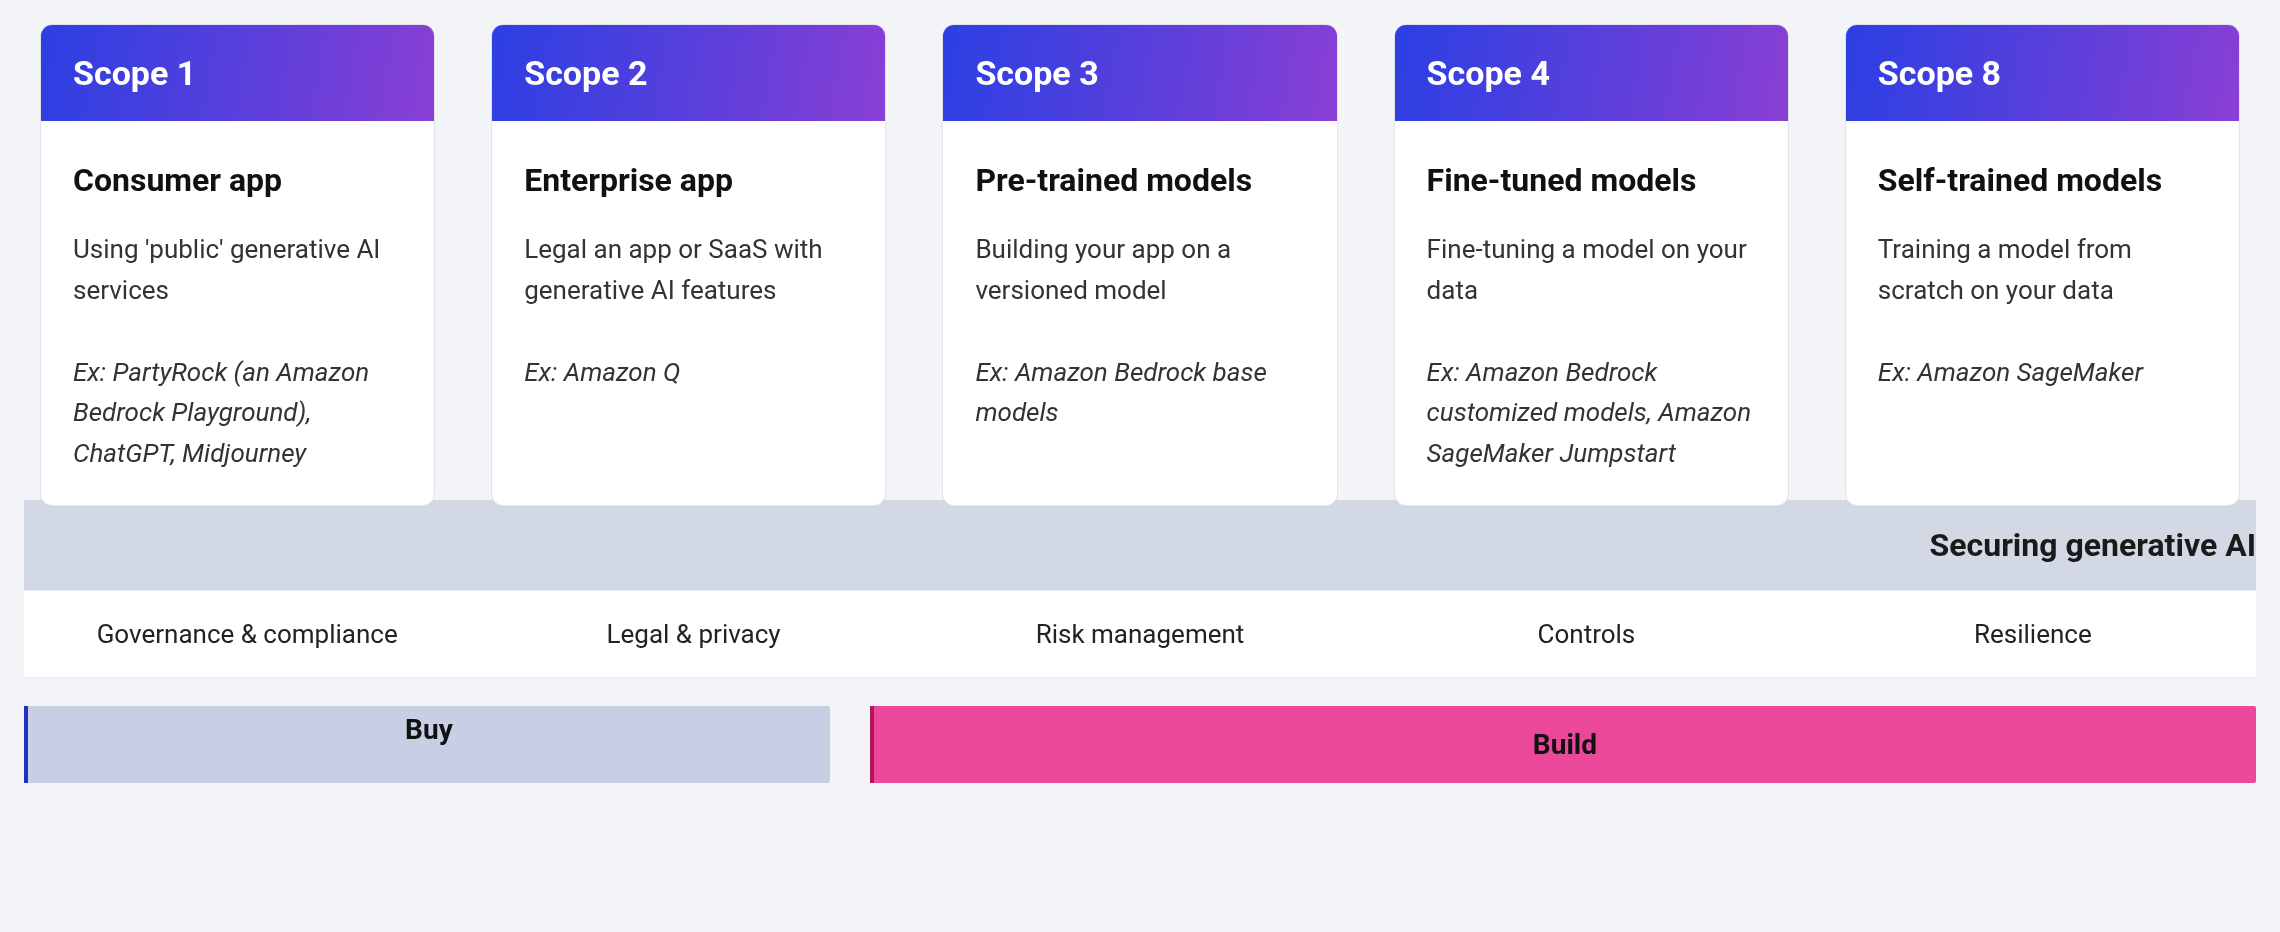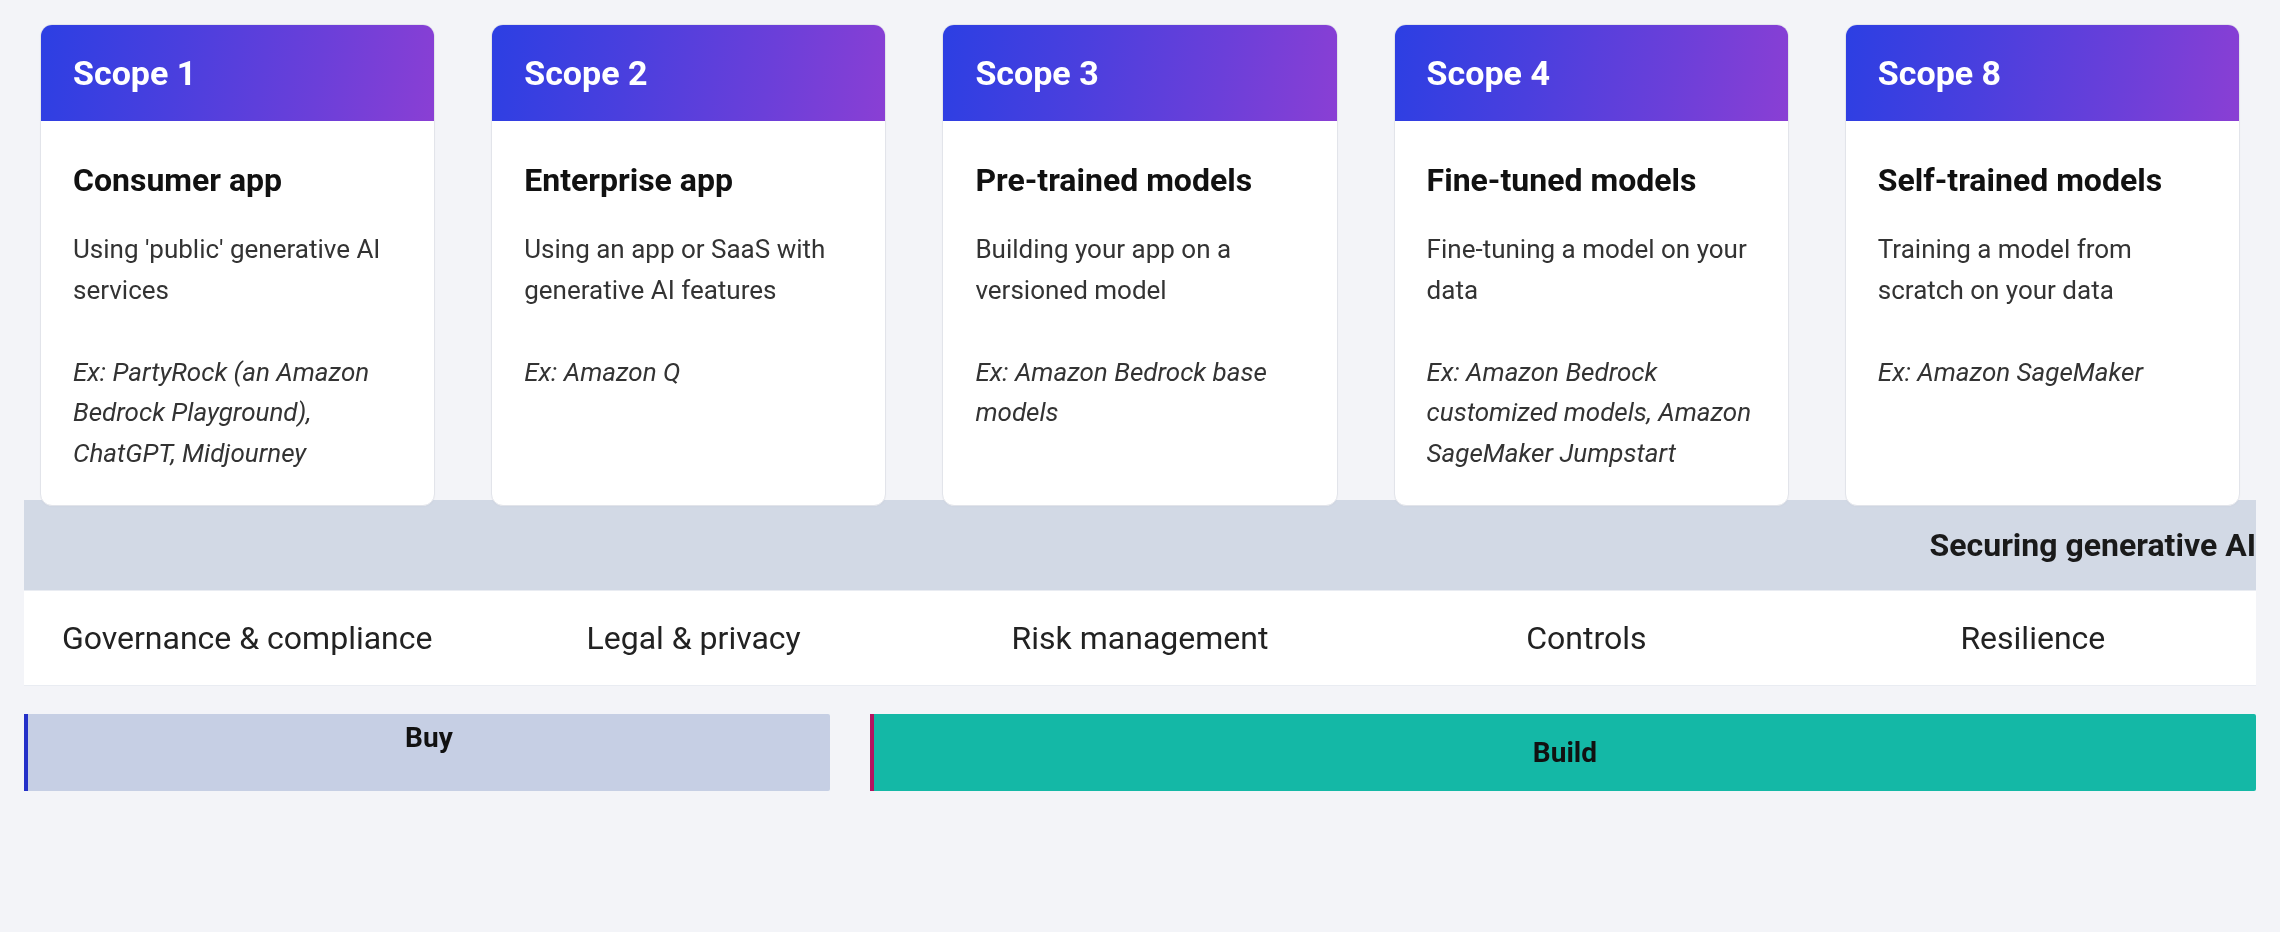--- a/index.html
+++ b/index.html
@@ -68,42 +68,42 @@
   .pillars-row {
     background: #fff;
     display: flex;
     border-top: 1px solid #e9ecf2;
     border-bottom: 1px solid #e9ecf2;
   }
   .pillar {
     flex: 1;
     text-align: center;
     padding: 28px 10px;
-    font-size: 32px;
+    font-size: 26px;
     color: #222;
   }
   .gap-row { height: 28px; }
   .buy-build-row {
     display: flex;
     gap: 40px;
   }
   .buy-bar {
     flex: 0 0 calc(37% - 20px);
     background: #c6cfe4;
     border-left: 4px solid #2330c8;
     text-align: center;
     font-weight: 700;
     font-size: 28px;
     color: #111;
     padding: 7px 0;
     border-radius: 0 2px 2px 0;
   }
   .build-bar {
     flex: 1;
-    background: #14b8a6;
+    background: #ec4899;
     border-left: 4px solid #b4135f;
     text-align: center;
     font-weight: 700;
     font-size: 28px;
     color: #111;
     padding: 22px 4px;
     border-radius: 0 2px 2px 0;
   }
 </style>
 </head>
@@ -117,21 +117,21 @@
       <div class="card-body">
         <div class="card-title">Consumer app</div>
         <div class="card-desc">Using 'public' generative AI services</div>
         <div class="card-ex">Ex: PartyRock (an Amazon Bedrock Playground), ChatGPT, Midjourney</div>
       </div>
     </div>
     <div class="card">
       <div class="card-header">Scope 2</div>
       <div class="card-body">
         <div class="card-title">Enterprise app</div>
-        <div class="card-desc">Using an app or SaaS with generative AI features</div>
+        <div class="card-desc">Legal an app or SaaS with generative AI features</div>
         <div class="card-ex">Ex: Amazon Q</div>
       </div>
     </div>
     <div class="card">
       <div class="card-header">Scope 3</div>
       <div class="card-body">
         <div class="card-title">Pre-trained models</div>
         <div class="card-desc">Building your app on a versioned model</div>
         <div class="card-ex">Ex: Amazon Bedrock base models</div>
       </div>

